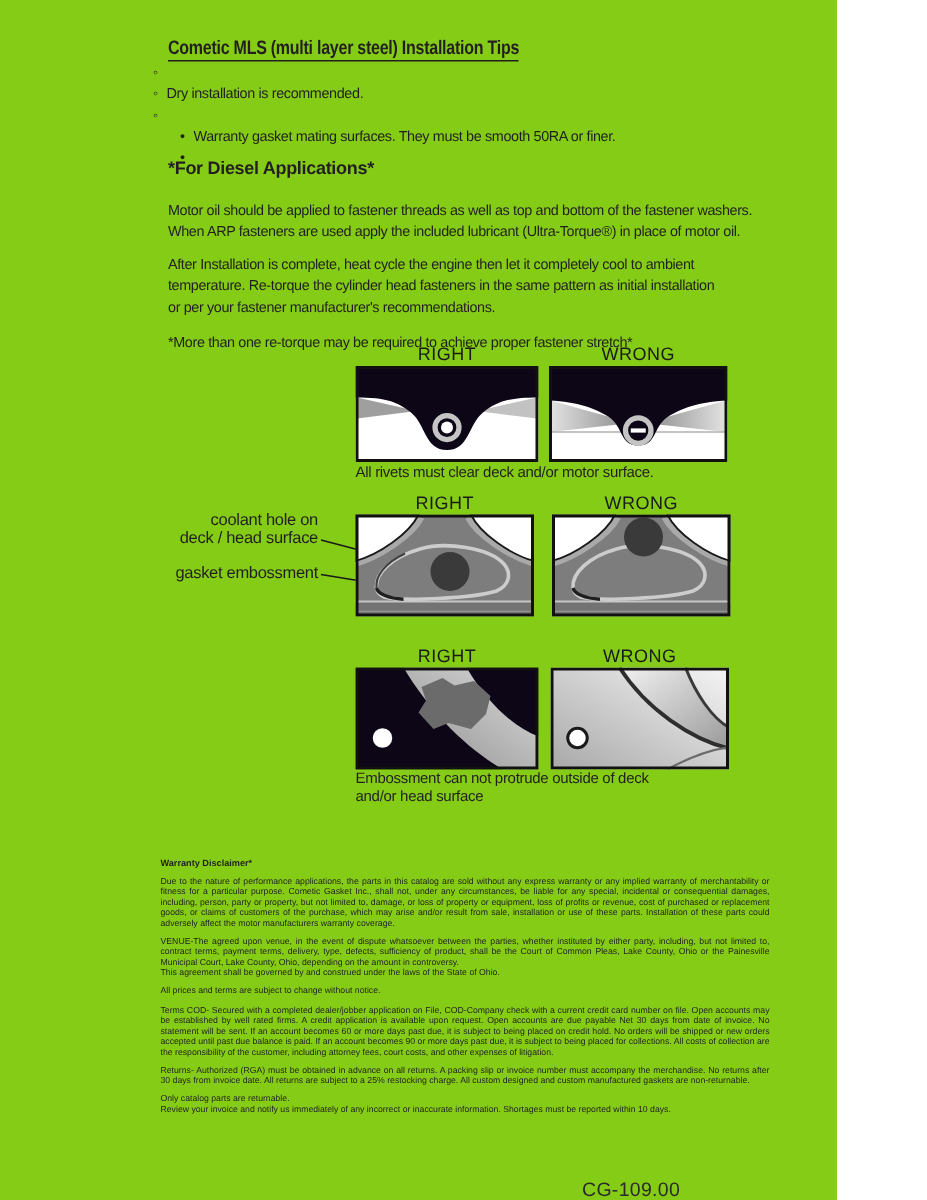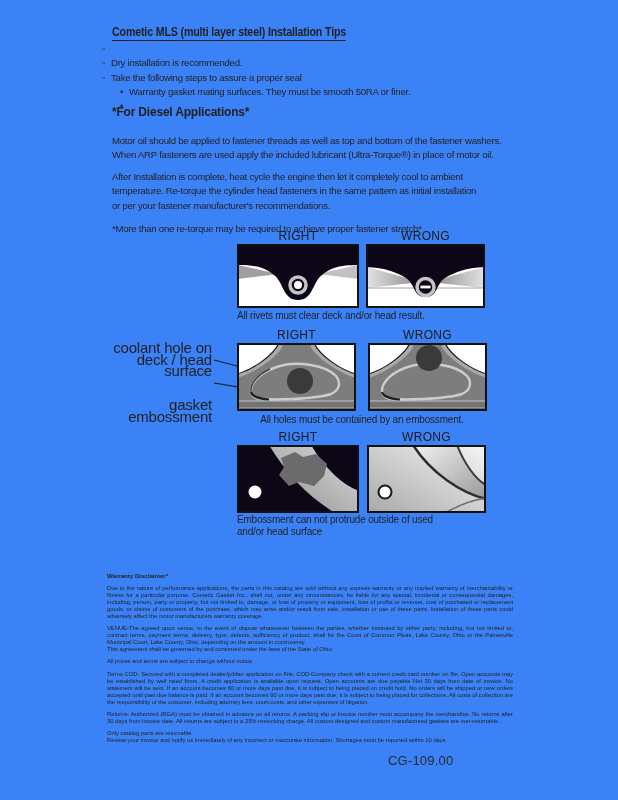--- a/index.html
+++ b/index.html
@@ -1,17 +1,17 @@
 <!DOCTYPE html>
 <html><head>
 <meta charset="utf-8">
 <style>
   html,body { margin:0; padding:0; background:#ffffff; }
   .page {
-    position:relative; width:618px; height:800px; background:#3b82f6;
+    position:relative; width:558px; height:800px; background:#84cc16;
     font-family:"Liberation Sans", sans-serif; color:#231f20; overflow:hidden;
   }
   .abs { position:absolute; }
 
   
   .title {
     left:112px; top:24px; font-size:13px; font-weight:bold; white-space:nowrap;
     letter-spacing:-0.2px;
   }
   .title .txt{
@@ -40,37 +40,37 @@
   .r1-box1 { left:237px; top:244px; }
   .r1-box2 { left:366px; top:244px; }
   .r1-cap  { left:237px; top:310px; }
 
   .r2-right-lbl { left:237px; top:328px; width:119px; }
   .r2-wrong-lbl { left:368px; top:328px; width:119px; }
   .r2-box1 { left:237px; top:343px; }
   .r2-box2 { left:368px; top:343px; }
   .r2-cap  { left:237px; top:414px; width:250px; text-align:center; }
 
-  .lead-label { font-size:15px; line-height:11.5px; text-align:right; white-space:pre-line; letter-spacing:-0.2px; }
+  .lead-label { font-size:11px; line-height:11.5px; text-align:right; white-space:pre-line; letter-spacing:-0.2px; }
   .coolant-lbl { left:100px; top:342px; width:112px; }
-  .emboss-lbl  { left:100px; top:399px; width:112px; }
+  .emboss-lbl  { left:100px; top:377px; width:112px; }
   .leader-svg  { left:210px; top:340px; }
 
   .r3-right-lbl { left:237px; top:430px; width:122px; }
   .r3-wrong-lbl { left:367px; top:430px; width:119px; }
   .r3-box1 { left:237px; top:445px; }
   .r3-box2 { left:367px; top:445px; }
   .r3-cap  { left:237px; top:514px; width:280px; }
 
   
   .warranty { left:107px; top:572px; width:406px; font-size:5.8px; line-height:7.05px; letter-spacing:0; }
   .warranty .wh { font-weight:bold; font-size:6.1px; margin:0 0 6px 0; }
   .warranty p { margin:0 0 5px 0; text-align:justify; white-space:pre-line; }
 
-  .page-num { left:388px; top:753px; font-size:13px; letter-spacing:0.2px; color:#2a2a2a; }
+  .page-num { left:388px; top:785px; font-size:13px; letter-spacing:0.2px; color:#2a2a2a; }
 
   svg { display:block; }
 </style>
 </head>
 <body>
 
 <div class="page">
 
   <div class="abs title">
     <span class="txt">Cometic MLS (multi layer steel) Installation Tips</span>
@@ -79,21 +79,20 @@
   <div class="abs bullets body-txt">
     <div class="b-line">
       <span class="mk">◦</span>
     </div>
     <div class="b-line">
       <span class="mk">◦</span>
       <span>Dry installation is recommended.</span>
     </div>
     <div class="b-line">
       <span class="mk">◦</span>
-      <span>Take the following steps to assure a proper seal</span>
     </div>
     <div class="b-line sub">
       <span class="mk">•</span>
       <span>Warranty gasket mating surfaces.  They must be smooth 50RA or finer.</span>
     </div>
     <div class="b-line sub">
       <span class="mk">•</span>
     </div>
   </div>
 
@@ -137,21 +136,21 @@
       <path d="M118,23 L118,44 L64,38 Z" fill="url(#gwr)"></path>
       <line x1="1" y1="44" x2="118" y2="44" stroke="#8a8a8a" stroke-width="0.8"></line>
       <path d="M0,0 H119 V23 C99,24 89,28 79,34 C69,41 72,53 59.5,53 C47,53 50,41 40,34 C30,28 20,24 0,23 Z" fill="#0d0617"></path>
       <circle cx="59.5" cy="43" r="8.5" fill="none" stroke="#c4c4c4" stroke-width="3.5"></circle>
       <circle cx="59.5" cy="43" r="4" fill="#0d0617"></circle>
       <rect x="54.5" y="41.6" width="10" height="2.8" fill="#ffffff"></rect>
       <rect x="1" y="1" width="117" height="62" fill="none" stroke="#111111" stroke-width="2"></rect>
     </svg>
   </div>
 
-  <div class="abs caption r1-cap">All rivets must clear deck and/or head result.</div>
+  <div class="abs caption r1-cap">All rivets must clear deck and/or motor surface.</div>
 
   <div class="abs rw-label r2-right-lbl">RIGHT</div>
   <div class="abs rw-label r2-wrong-lbl">WRONG</div>
 
   <div class="abs lead-label coolant-lbl">coolant hole on
 deck / head surface</div>
   <div class="abs lead-label emboss-lbl">gasket embossment</div>
 
   <div class="abs leader-svg">
     <svg width="100" height="60" viewBox="0 0 100 60">
@@ -188,21 +187,20 @@
       <path d="M75,2 C81,14 103,28 119,33" stroke="#a9a9a9" stroke-width="4" fill="none"></path>
       <path d="M0,0 L42,0 C36,13 15,27 0,31 Z" fill="#ffffff" stroke="#1a1a1a" stroke-width="1.2"></path>
       <path d="M119,0 L77,0 C83,13 104,27 119,31 Z" fill="#ffffff" stroke="#1a1a1a" stroke-width="1.2"></path>
       <path d="M14,49 C13,39 25,28 43,23 C60,18 89,22 99,33 C104,39 103,47 94,51 C78,56 31,58 19,55 C15,53 14.5,51.5 14,49 Z" fill="none" stroke="#cccccc" stroke-width="2.4"></path>
       <path d="M14,49 C15,53 22,56 32,56.5" stroke="#1f1f1f" stroke-width="2.2" fill="none"></path>
       <circle cx="61" cy="15" r="13" fill="#3a3a3a"></circle>
       <rect x="1" y="1" width="117" height="66" fill="none" stroke="#111111" stroke-width="2"></rect>
     </svg>
   </div>
 
-  <div class="abs caption r2-cap">All holes must be contained by an embossment.</div>
 
   <div class="abs rw-label r3-right-lbl">RIGHT</div>
   <div class="abs rw-label r3-wrong-lbl">WRONG</div>
 
   <div class="abs r3-box1">
     <svg width="122" height="68" viewBox="0 0 122 68">
       <defs>
         <linearGradient id="g3r" x1="0" y1="1" x2="1" y2="0">
           <stop offset="0" stop-color="#8f8f8f"></stop>
             <stop offset="1" stop-color="#dcdcdc"></stop>
@@ -231,21 +229,21 @@
       <rect width="119" height="68" fill="url(#g3wbg)"></rect>
       <path d="M46,0 C64,28 94,48 119,54 L119,40 C108,34 97,18 90,0 Z" fill="url(#g3wband)"></path>
       <path d="M46,0 C64,28 94,48 119,54" stroke="#2e2e2e" stroke-width="2.5" fill="none"></path>
       <path d="M90,0 C97,18 108,34 119,40" stroke="#3a3a3a" stroke-width="2" fill="none"></path>
       <path d="M78,68 C92,60 106,55 119,53" stroke="#6b6b6b" stroke-width="1.5" fill="none"></path>
       <circle cx="18" cy="47" r="6.5" fill="#ffffff" stroke="#1a1a1a" stroke-width="2"></circle>
       <rect x="1" y="1" width="117" height="66" fill="none" stroke="#111111" stroke-width="2"></rect>
     </svg>
   </div>
 
-  <div class="abs caption r3-cap">Embossment can not protrude outside of used
+  <div class="abs caption r3-cap">Embossment can not protrude outside of deck
 and/or head surface</div>
 
   <div class="abs warranty">
     <p class="wh">Warranty Disclaimer*</p>
     <p>Due to the nature of performance applications, the parts in this catalog are sold without any express warranty or any implied warranty of merchantability or fitness for a particular purpose.  Cometic Gasket Inc., shall not, under any circumstances, be liable for any special, incidental or consequential damages, including, person, party or property, but not limited to, damage, or loss of property or equipment, loss of profits or revenue, cost of purchased or replacement goods, or claims of customers of the purchase, which may arise and/or result from sale, installation or use of these parts.  Installation of these parts could adversely affect the motor manufacturers warranty coverage.</p>
     <p>VENUE-The agreed upon venue, in the event of dispute whatsoever between the parties, whether instituted by either party, including, but not limited to, contract terms, payment terms, delivery, type, defects, sufficiency of product, shall be the Court of Common Pleas, Lake County, Ohio or the Painesville Municipal Court, Lake County, Ohio, depending on the amount in controversy.
 This agreement shall be governed by and construed under the laws of the State of Ohio.</p>
     <p>All prices and terms are subject to change without notice.</p>
     <p>Terms COD- Secured with a completed dealer/jobber application on File, COD-Company check with a current credit card number on file.  Open accounts may be established by well rated firms.  A credit application is available upon request.  Open accounts are due payable Net 30 days from date of invoice.  No statement will be sent.  If an account becomes 60 or more days past due, it is subject to being placed on credit hold.  No orders will be shipped or new orders accepted until past due balance is paid.  If an account becomes 90 or more days past due, it is subject to being placed for collections.  All costs of collection are the responsibility of the customer, including attorney fees, court costs, and other expenses of litigation.</p>
     <p>Returns- Authorized (RGA) must be obtained in advance on all returns.  A packing slip or invoice number must accompany the merchandise.  No returns after 30 days from invoice date.  All returns are subject to a 25% restocking charge.  All custom designed and custom manufactured gaskets are non-returnable.</p>

